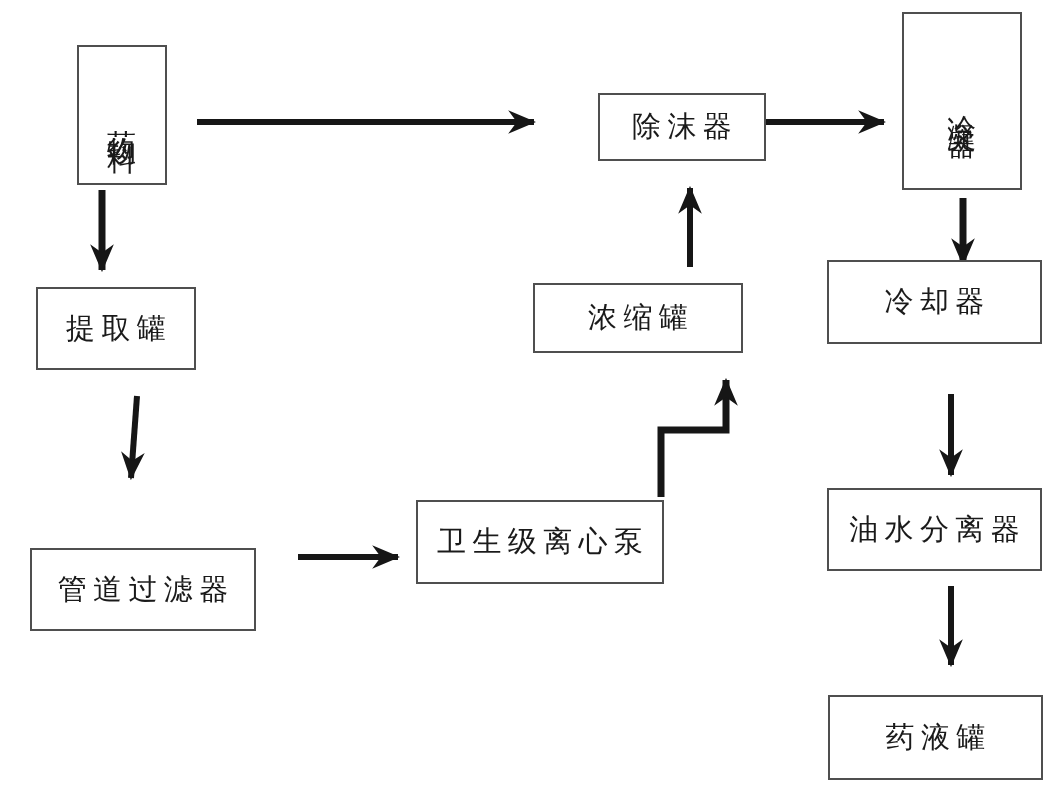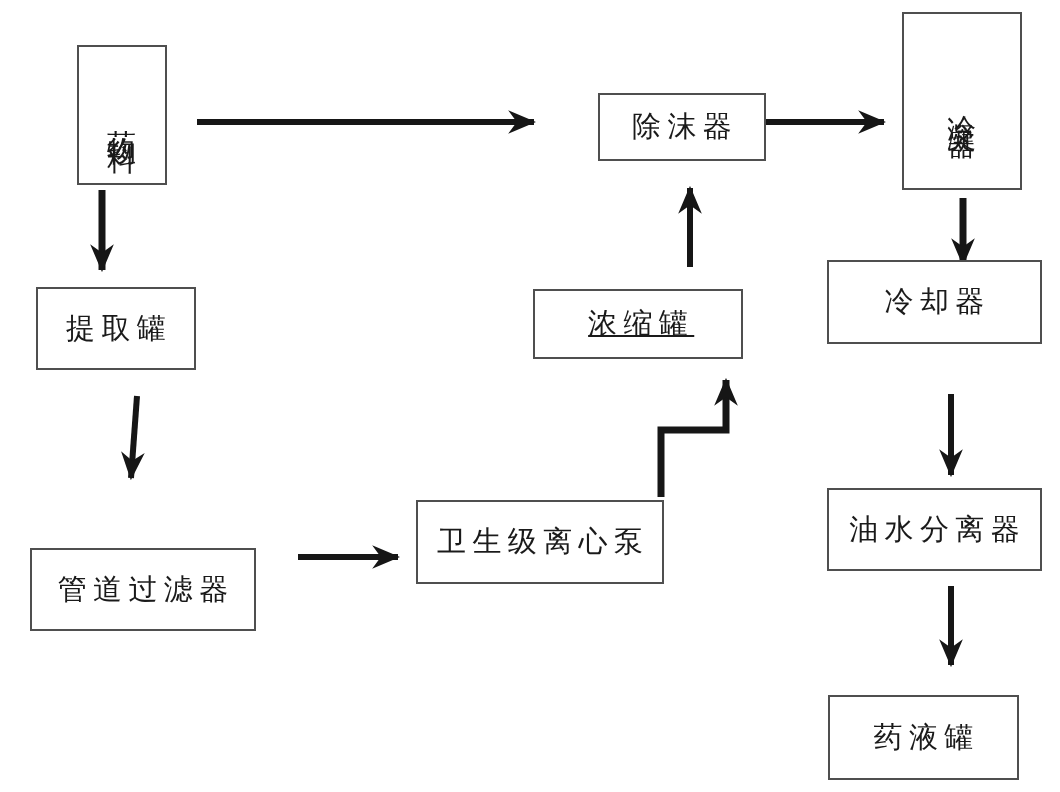--- a/index.html
+++ b/index.html
@@ -39,26 +39,26 @@
   .node.vertical .label {
     writing-mode: vertical-rl;
     text-orientation: upright;
     letter-spacing: 0.28em;
   }
   
   .n-material      { left: 77px;  top: 45px;  width: 90px;  height: 140px; }
   .n-extraction    { left: 36px;  top: 287px; width: 160px; height: 83px;  }
   .n-filter        { left: 30px;  top: 500px; width: 226px; height: 83px; margin-top: 48px;  }
   .n-pump          { left: 416px; top: 500px; width: 248px; height: 84px;  }
-  .n-concentration { left: 533px; top: 289px; width: 210px; height: 70px; text-decoration: underline;  }
+  .n-concentration { left: 533px; top: 283px; width: 210px; height: 70px;  }
   .n-demister      { left: 553px; top: 93px;  width: 168px; height: 68px; margin-left: 45px;  }
   .n-condenser     { left: 902px; top: 12px;  width: 120px; height: 178px; }
   .n-cooler        { left: 827px; top: 260px; width: 215px; height: 84px;  }
   .n-separator     { left: 827px; top: 488px; width: 215px; height: 83px; text-align: center;  }
-  .n-liquidtank    { left: 828px; top: 695px; width: 191px; height: 85px;  }
+  .n-liquidtank    { left: 828px; top: 695px; width: 215px; height: 85px;  }
 </style>
 </head>
 <body>
 
 <div class="canvas">
 
   <svg class="edges" viewBox="0 0 1060 792" xmlns="http://www.w3.org/2000/svg">
     <defs>
       <marker id="ah" markerUnits="userSpaceOnUse" markerWidth="28" markerHeight="24" viewBox="0 0 26 22" refX="24" refY="11" orient="auto">
         <polygon points="0,0 26,11 0,22 8,11" fill="#161616"></polygon>

